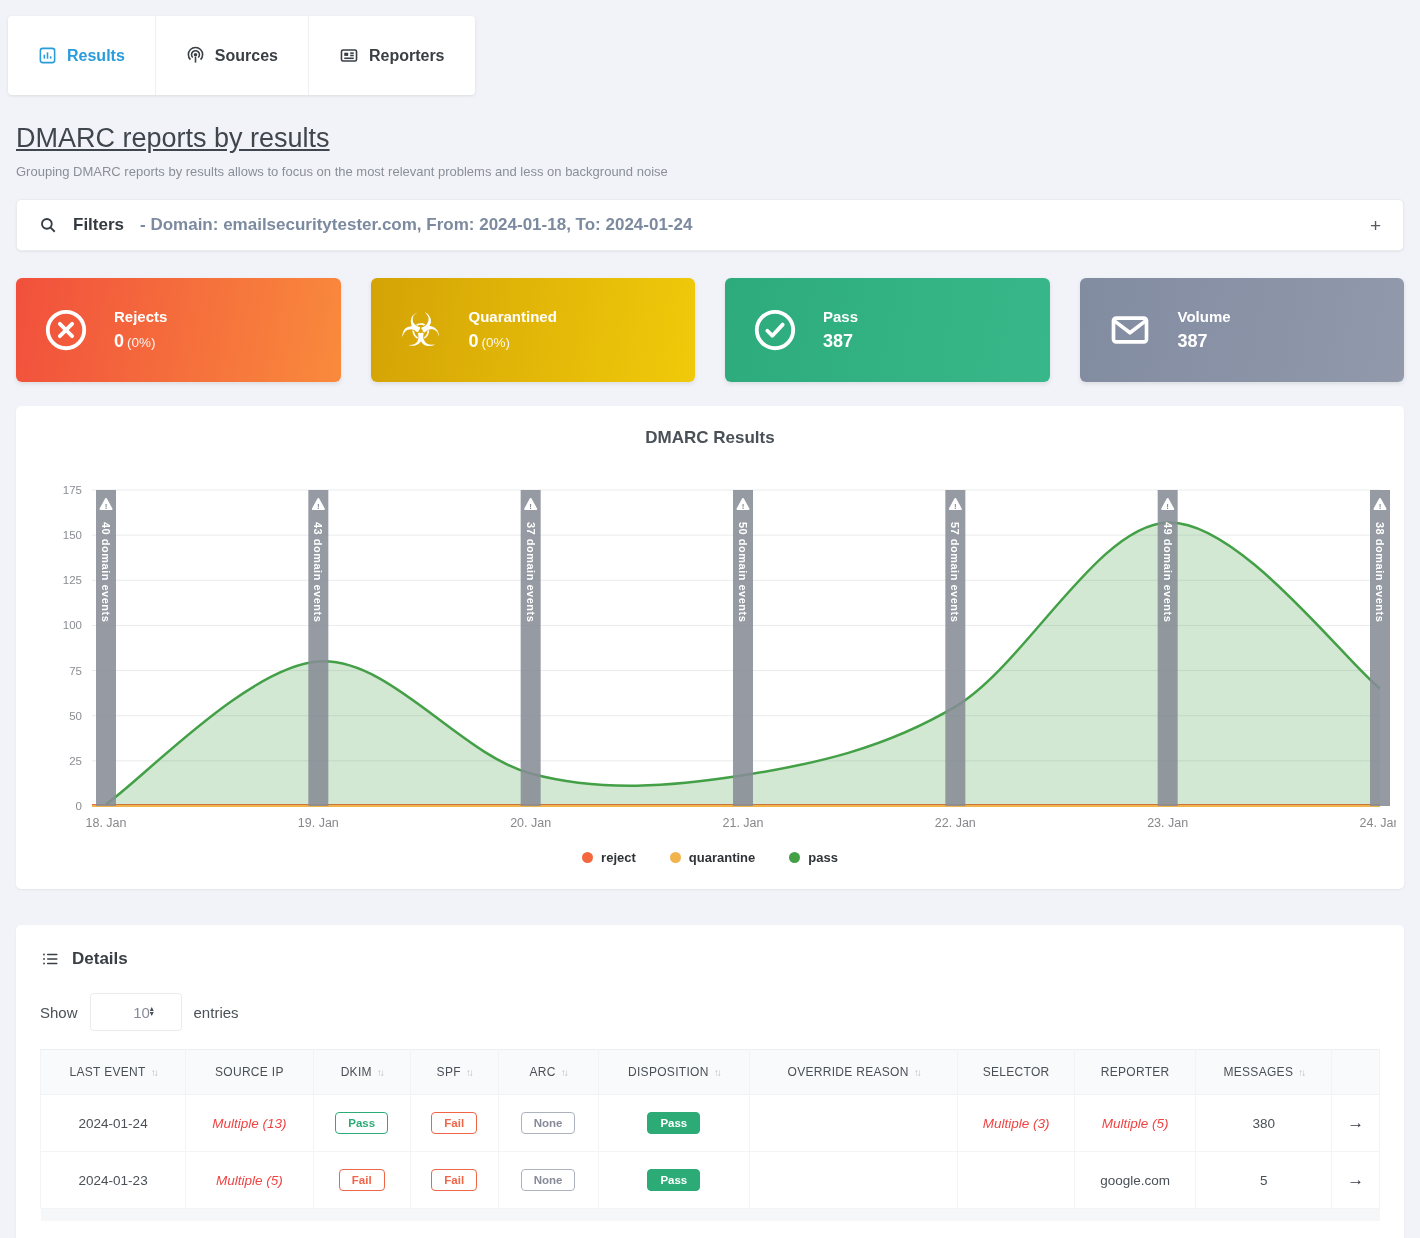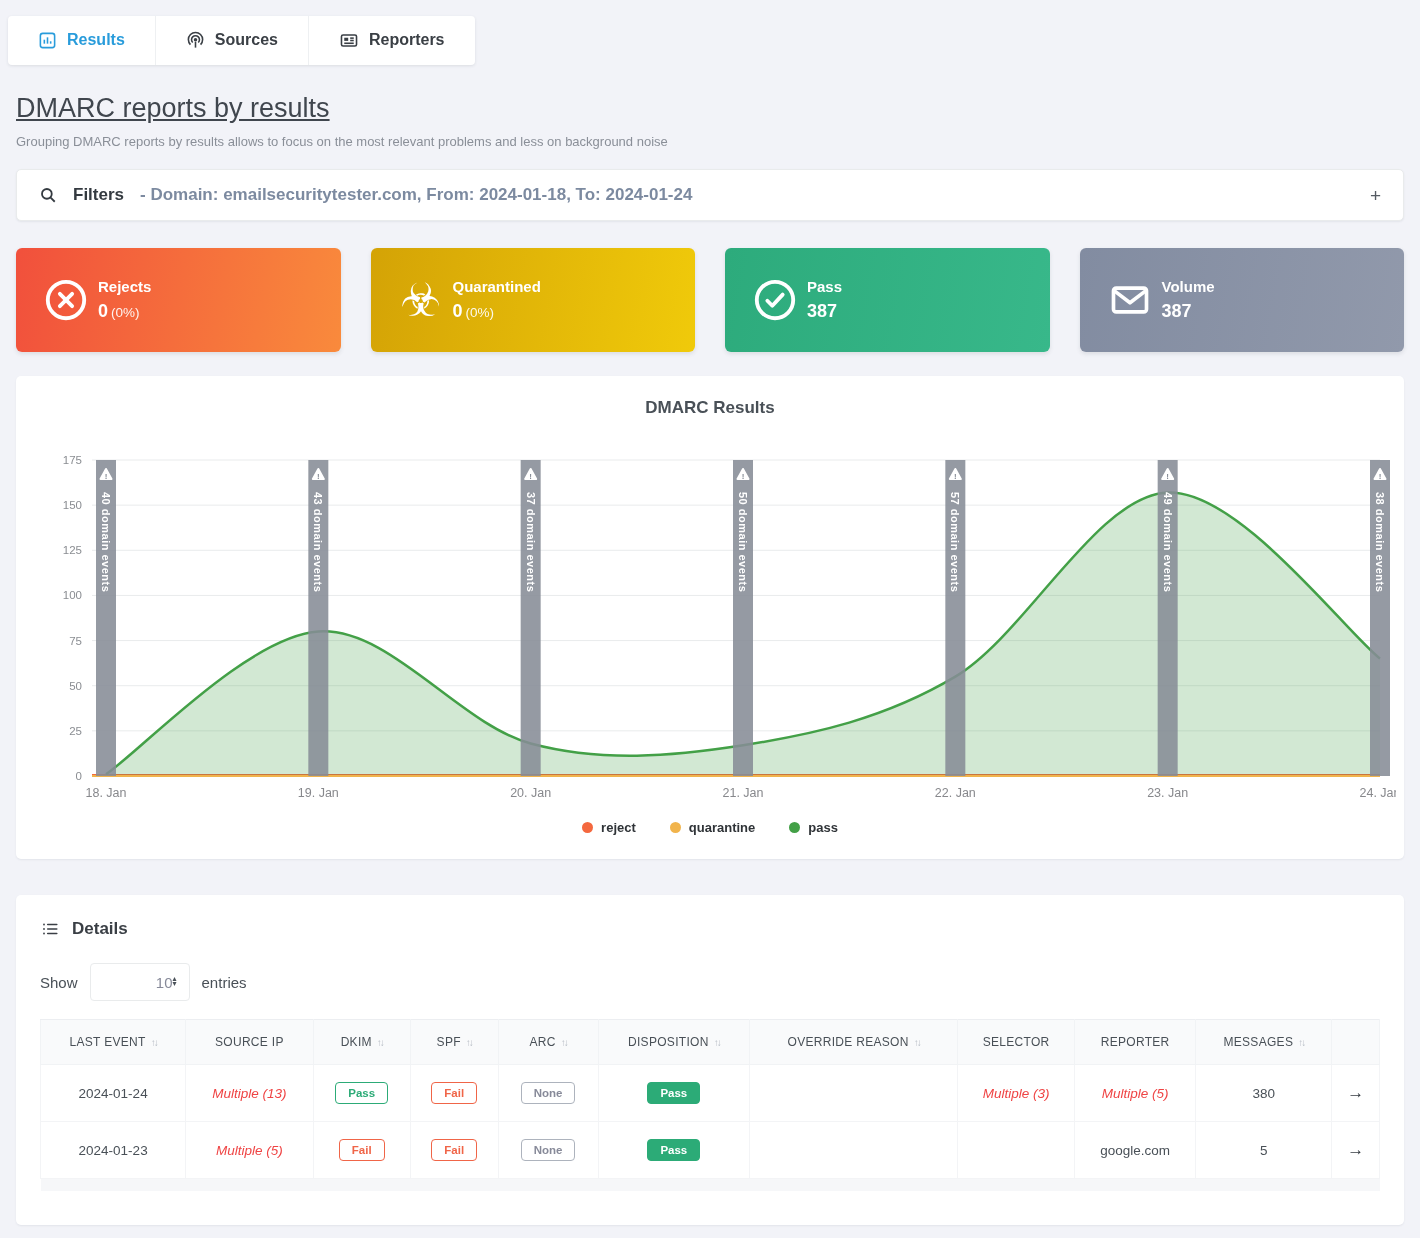--- a/index.html
+++ b/index.html
@@ -8,22 +8,22 @@
     background:#f2f3f8;
     font-family:"Liberation Sans","DejaVu Sans",sans-serif;
     color:#495057;
   }
   
   .tabbar {
     display:inline-flex; margin:16px 0 0 8px; background:#fff;
     border-radius:4px; box-shadow:0 1px 3px rgba(56,65,74,.12);
   }
   .tab {
-    display:flex; align-items:flex-start; gap:10px;
-    padding:15px 30px; font-size:16px; font-weight:700; color:#3a3f45;
+    display:flex; align-items:center; gap:10px;
+    padding:30px 30px; font-size:16px; font-weight:700; color:#3a3f45;
     border-right:1px solid #eef0f2; cursor:pointer; white-space:nowrap;
   }
   .tab:last-child { border-right:none; }
   .tab.active { color:#299cdb; }
   .tab svg { display:block; }
   
   .page-title { margin:28px 16px 10px; font-size:27px; font-weight:500; color:#40464e;text-decoration:underline; }
   .page-subtitle { margin:0 16px; font-size:13px; color:#8a8f98; }
   
   .filterbar {
@@ -31,21 +31,21 @@
     height:52px; display:flex; align-items:center; padding:0 22px; gap:16px;
     box-shadow:0 1px 2px rgba(56,65,74,.08);
   }
   .filterbar .f-label { font-size:17px; font-weight:700; color:#343a40; }
   .filterbar .f-summary { font-size:17px; font-weight:700; color:#7c8aa0; flex:1; }
   .filterbar .f-plus { font-size:19px; color:#555b63; cursor:pointer; line-height:1; }
   
   .cards { margin:27px 16px 0; display:grid; grid-template-columns:repeat(4,1fr); gap:30px; }
   .stat-card {
     height:104px; border-radius:6px; color:#fff; display:flex; align-items:center;
-    padding:0 26px; gap:8px; box-shadow:0 2px 4px rgba(56,65,74,.12);
+    padding:0 26px; gap:24px; box-shadow:0 2px 4px rgba(56,65,74,.12);
   }
   .stat-card .ic { width:48px; height:48px; flex:0 0 48px; display:flex; align-items:center; justify-content:center; }
   .stat-card .bio { font-size:46px; line-height:1; font-family:"DejaVu Sans",sans-serif; }
   .card-label { font-size:15px; font-weight:700; margin-bottom:6px; }
   .card-value { font-size:18px; font-weight:700; }
   .card-suffix { font-size:13.5px; font-weight:400; opacity:.92; margin-left:3px; }
   
   .chart-card {
     margin:24px 16px 0; background:#fff; border-radius:5px; padding:22px 8px 10px;
     box-shadow:0 1px 2px rgba(56,65,74,.08);
@@ -55,22 +55,22 @@
   .legend-item { display:flex; align-items:center; gap:8px; font-size:13px; font-weight:700; color:#2f3337; cursor:pointer; }
   .legend-dot { width:11px; height:11px; border-radius:50%; }
   
   .details-card {
     margin:36px 16px 0; background:#fff; border-radius:5px; padding:24px 24px 12px;
     box-shadow:0 1px 2px rgba(56,65,74,.08); height:330px;
   }
   .details-head { display:flex; align-items:center; gap:12px; font-size:17px; font-weight:700; color:#3a3f45; }
   .table-controls { margin-top:24px; display:flex; align-items:center; gap:12px; font-size:15px; color:#495057; }
   .page-size {
-    width:100px; height:38px; border:1px solid #e9ebec; border-radius:4px;
-    display:flex; align-items:center; justify-content:flex-end; padding:0 12px 0 28px;
+    width:92px; height:38px; border:1px solid #e9ebec; border-radius:4px;
+    display:flex; align-items:center; justify-content:center; padding:0 12px 0 28px;
     color:#878a99; font-size:15px; cursor:pointer; background:#fff;
   }
   .page-size .caret { display:flex; flex-direction:column; line-height:.62; font-size:8px; color:#495057; }
   table.results { width:100%; margin-top:18px; border-collapse:collapse; }
   table.results th {
     background:#f9fafb; font-size:12px; font-weight:400; letter-spacing:.3px; color:#495057;
     padding:15px 8px; border:1px solid #f1f3f5; border-top:1px solid #eceef1; white-space:nowrap;
   }
   table.results th .sort { color:#b6bcc4; font-size:10px; margin-left:5px; letter-spacing:-2px; }
   table.results td {

